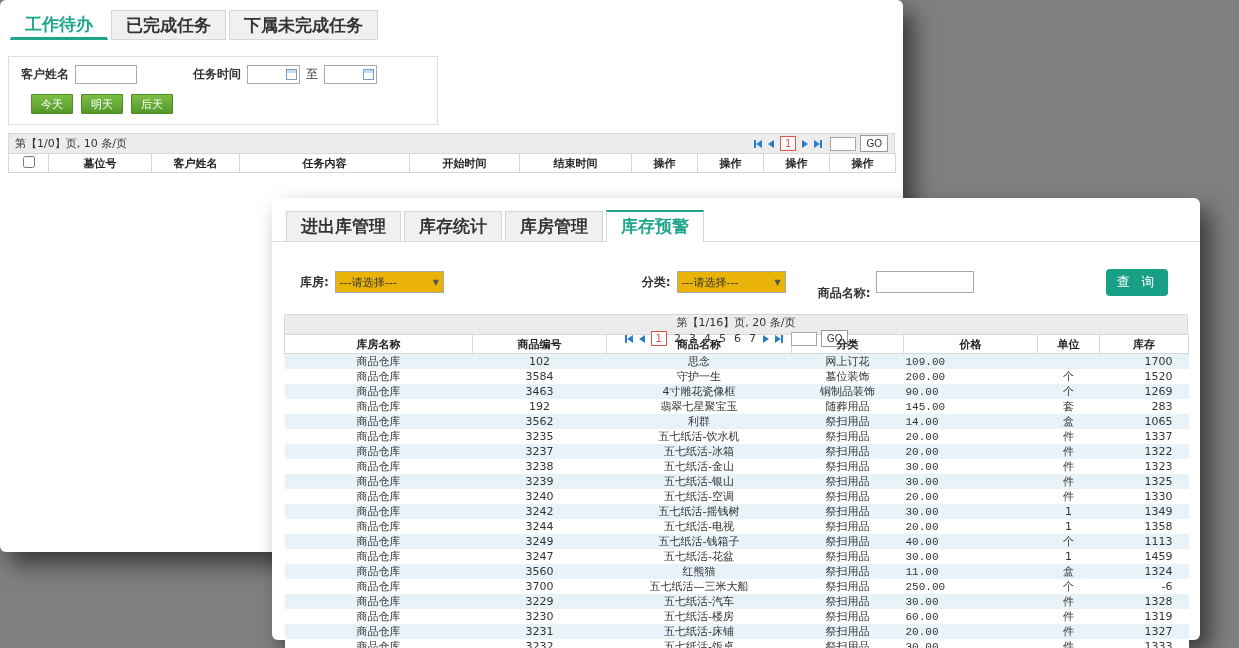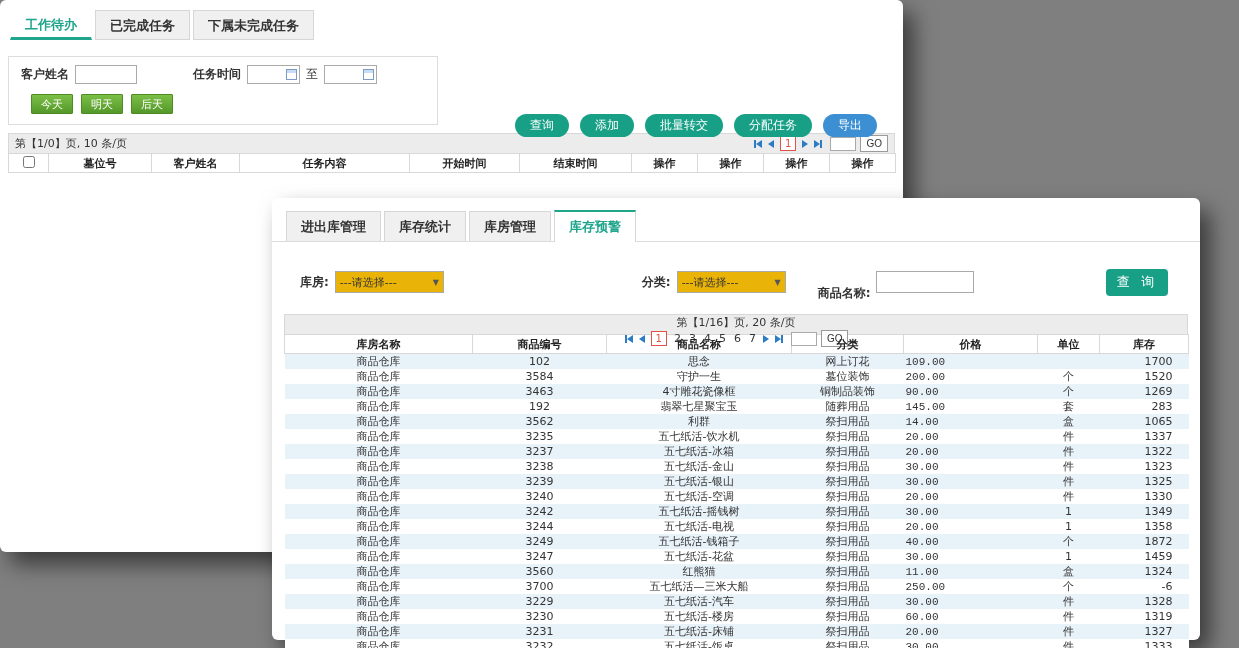--- a/index.html
+++ b/index.html
@@ -14,21 +14,21 @@
     box-shadow:10px 12px 22px rgba(0,0,0,.55);
   }
   #win1 { left:0; top:8; width:903px; height:552px; z-index:1; }
   #win2 { left:272px; top:198px; width:928px; height:442px; z-index:2; }
 
   
   .tabbar { display:flex; gap:3px; align-items:flex-end; }
   #w1-tabs { padding:10px 10px 0 10px; }
   #w2-tabs { padding:12px 14px 0 14px; border-bottom:1px solid #dcdcdc; }
   .tab1, .tab2 {
-    font-size:13px; font-weight:bold; color:#333; background:#f0f0f0;
+    font-size:17px; font-weight:bold; color:#333; background:#f0f0f0;
     border:1px solid #d6d6d6; padding:0 14px; height:30px; line-height:29px;
     cursor:pointer; white-space:nowrap;
   }
   .tab1.active {
     background:#fff; color:#1fa58c; border-color:#fff;
     border-bottom:3px solid #1fa58c; line-height:27px;
   }
   .tab2 { border-bottom:none; }
   .tab2.active {
     background:#fff; color:#1fa58c; border-top:2px solid #1fa58c;
@@ -149,27 +149,20 @@
           <span class="cal-icon"></span>
         </span>
       </div>
       <div class="quick-row" id="w1-quick">
           <button class="quick-btn">今天</button>
           <button class="quick-btn">明天</button>
           <button class="quick-btn">后天</button>
         </div>
     </div>
 
-    <div class="action-row" id="w1-actions">
-        <button class="act-btn teal">查询</button>
-        <button class="act-btn teal">添加</button>
-        <button class="act-btn teal">批量转交</button>
-        <button class="act-btn teal">分配任务</button>
-        <button class="act-btn blue">导出</button>
-      </div>
 
     <div class="pgbar">
       <span class="pg-info">第【1/0】页, 10 条/页</span>
       <span class="pg-controls" id="w1-pager">
           <span class="pg-btn">
             <i class="bar"></i>
             <i class="tri left"></i>
           </span>
           <span class="pg-btn">
             <i class="tri left"></i>
@@ -408,21 +401,21 @@
             <td class="c5">1</td>
             <td class="c6">1358</td>
           </tr>
           <tr class="odd">
             <td class="c0">商品仓库</td>
             <td class="c1">3249</td>
             <td class="c2">五七纸活-钱箱子</td>
             <td class="c3">祭扫用品</td>
             <td class="c4">40.00</td>
             <td class="c5">个</td>
-            <td class="c6">1872</td>
+            <td class="c6">1113</td>
           </tr>
           <tr class="even">
             <td class="c0">商品仓库</td>
             <td class="c1">3247</td>
             <td class="c2">五七纸活-花盆</td>
             <td class="c3">祭扫用品</td>
             <td class="c4">30.00</td>
             <td class="c5">1</td>
             <td class="c6">1459</td>
           </tr>

